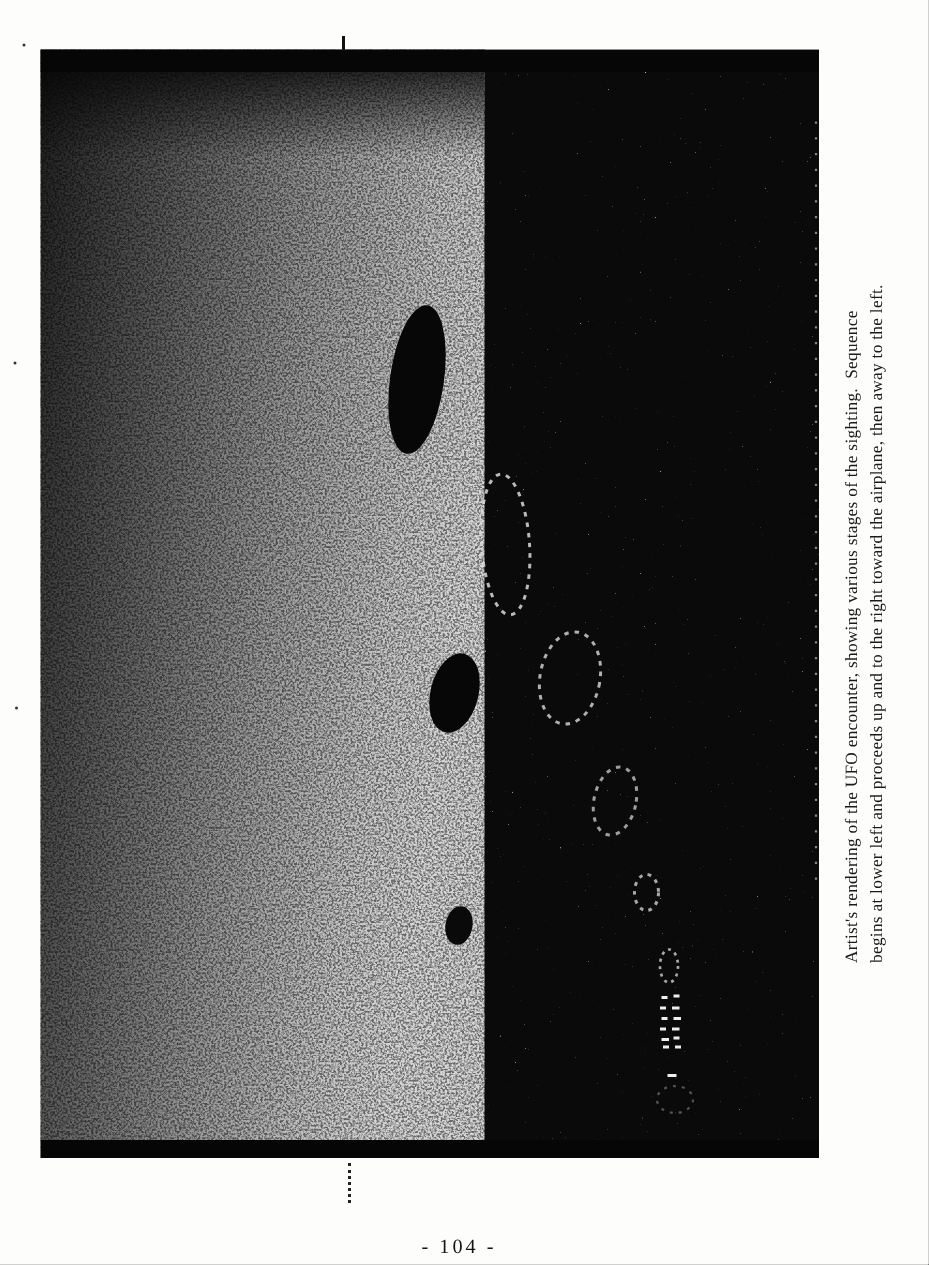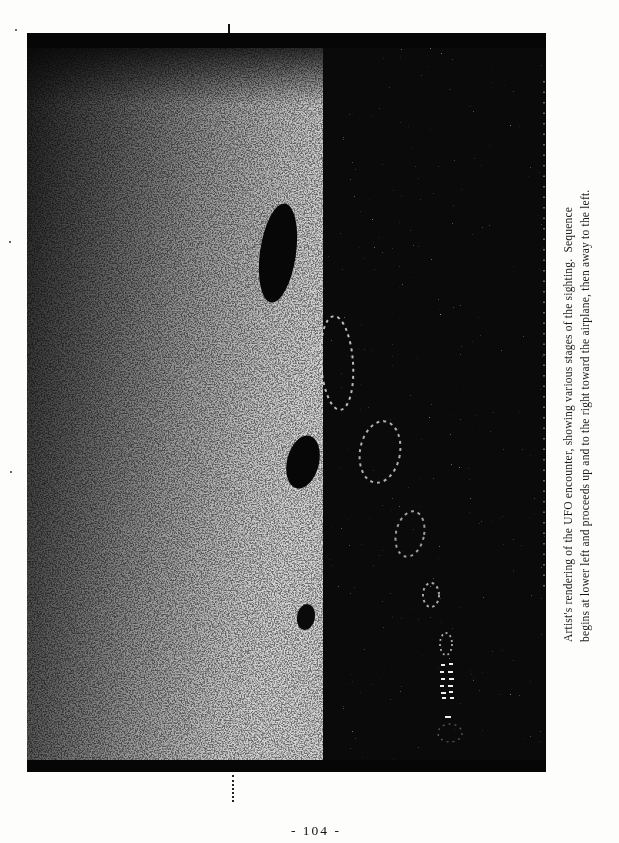--- a/index.html
+++ b/index.html
@@ -64,21 +64,21 @@
     transform-origin: 0 0;
     font-size: 11.5px;
     line-height: 16.5px;
     letter-spacing: 0.2px;
     color: #1a1a1a;
   }
   .cap-line { white-space: pre; }
 
   .pagenum {
     position: absolute;
-    left: 268px;
+    left: 258px;
     top: 823px;
     width: 96px;
     text-align: center;
     font-size: 13.5px;
     letter-spacing: 2px;
     color: #141414;
   }
 </style>
 </head>
 <body>

